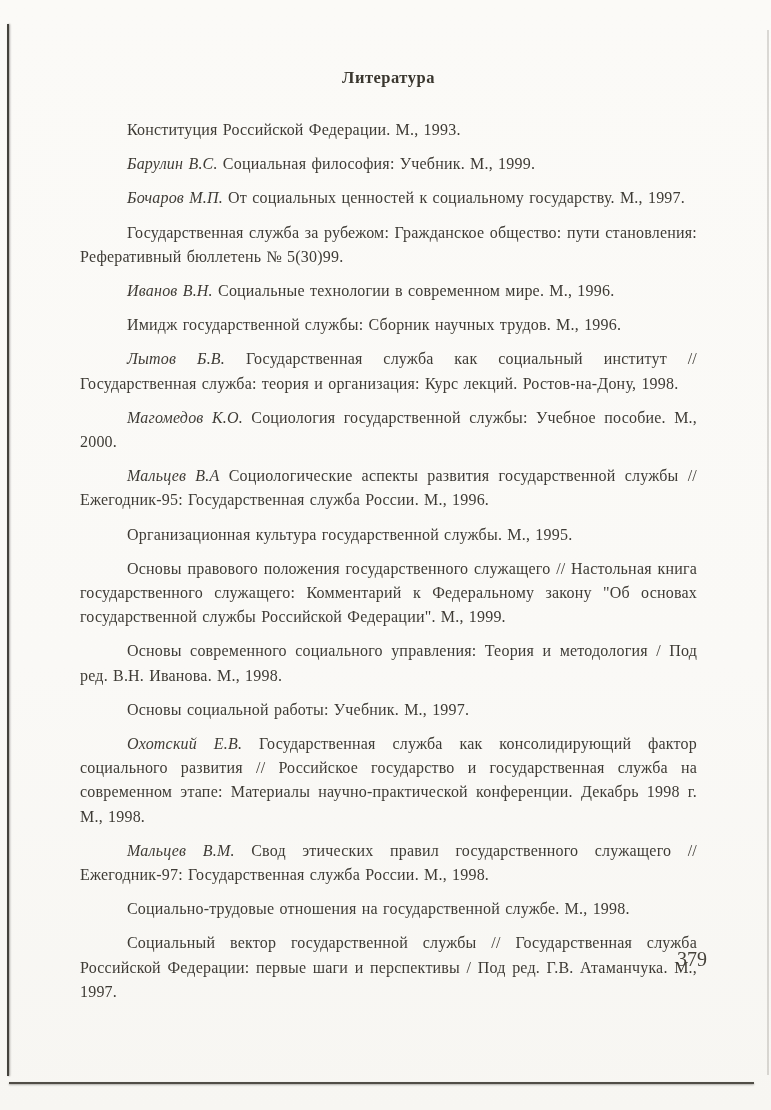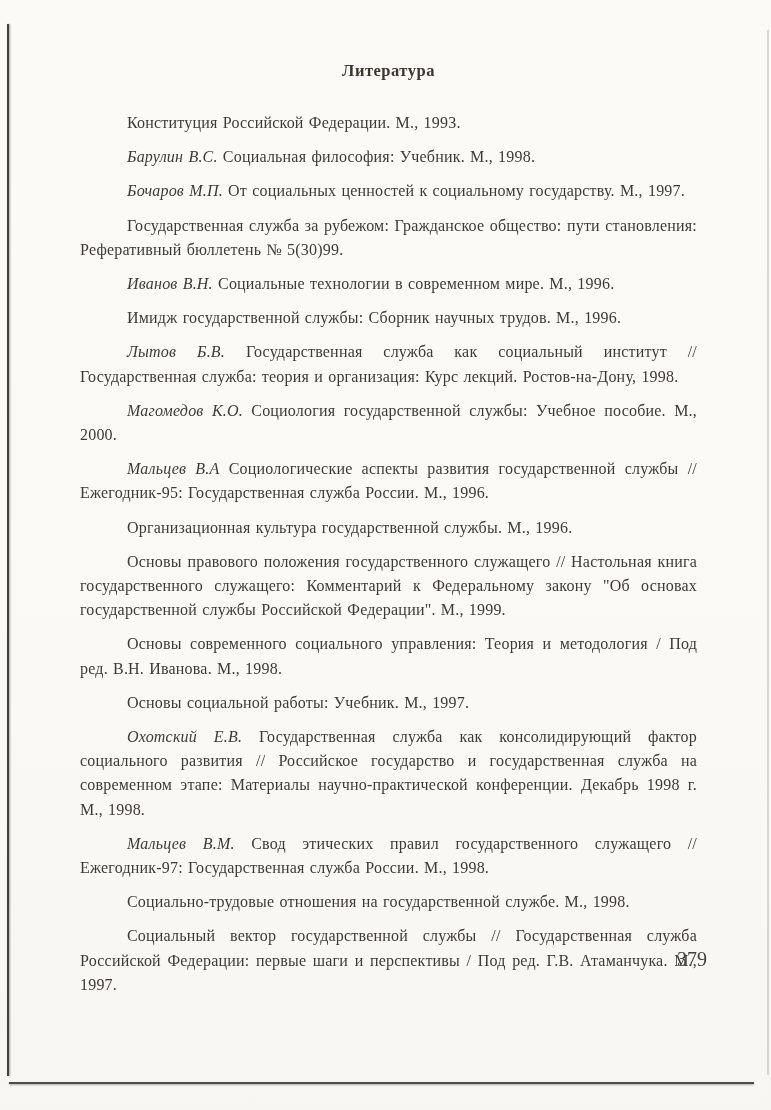--- a/index.html
+++ b/index.html
@@ -41,21 +41,21 @@
     right: 2px;
     top: 30px;
     width: 2px;
     height: 1045px;
     background: rgba(120,116,108,0.25);
   }
   .content {
     position: absolute;
     left: 70px;
     right: 64px;
-    top: 61px;
+    top: 68px;
   }
   .doc-title {
     text-align: center;
     font-weight: bold;
     font-size: 16.5px;
     letter-spacing: 0.5px;
     margin: 0 0 30px 0;
     color: #3a372f;
   }
   p.entry {
@@ -83,29 +83,29 @@
 
 <div class="scan-page">
   <div class="edge-left"></div>
   <div class="edge-bottom"></div>
   <div class="edge-right"></div>
 
   <div class="content">
     <h1 class="doc-title">Литература</h1>
 
     <p class="entry"><i class="author"></i><span>Конституция Российской Федерации. М., 1993.</span></p>
-    <p class="entry"><i class="author">Барулин В.С.</i><span> Социальная философия: Учебник. М., 1998.</span></p>
+    <p class="entry"><i class="author">Барулин В.С.</i><span> Социальная философия: Учебник. М., 1999.</span></p>
     <p class="entry"><i class="author">Бочаров М.П.</i><span> От социальных ценностей к социальному государству. М., 1997.</span></p>
     <p class="entry"><i class="author"></i><span>Государственная служба за рубежом: Гражданское общество: пути становления: Реферативный бюллетень № 5(30)99.</span></p>
     <p class="entry"><i class="author">Иванов В.Н.</i><span> Социальные технологии в современном мире. М., 1996.</span></p>
     <p class="entry"><i class="author"></i><span>Имидж государственной службы: Сборник научных трудов. М., 1996.</span></p>
     <p class="entry"><i class="author">Лытов Б.В.</i><span> Государственная служба как социальный институт // Государственная служба: теория и организация: Курс лекций. Ростов-на-Дону, 1998.</span></p>
     <p class="entry"><i class="author">Магомедов К.О.</i><span> Социология государственной службы: Учебное пособие. М., 2000.</span></p>
     <p class="entry"><i class="author">Мальцев В.А</i><span> Социологические аспекты развития государственной службы // Ежегодник-95: Государственная служба России. М., 1996.</span></p>
-    <p class="entry"><i class="author"></i><span>Организационная культура государственной службы. М., 1996.</span></p>
+    <p class="entry"><i class="author"></i><span>Организационная культура государственной службы. М., 1995.</span></p>
     <p class="entry"><i class="author"></i><span>Основы правового положения государственного служащего // Настольная книга государственного служащего: Комментарий к Федеральному закону "Об основах государственной службы Российской Федерации". М., 1999.</span></p>
     <p class="entry"><i class="author"></i><span>Основы современного социального управления: Теория и методология / Под ред. В.Н. Иванова. М., 1998.</span></p>
     <p class="entry"><i class="author"></i><span>Основы социальной работы: Учебник. М., 1997.</span></p>
     <p class="entry"><i class="author">Охотский Е.В.</i><span> Государственная служба как консолидирующий фактор социального развития // Российское государство и государственная служба на современном этапе: Материалы научно-практической конференции. Декабрь 1998 г. М., 1998.</span></p>
     <p class="entry"><i class="author">Мальцев В.М.</i><span> Свод этических правил государственного служащего // Ежегодник-97: Государственная служба России. М., 1998.</span></p>
     <p class="entry"><i class="author"></i><span>Социально-трудовые отношения на государственной службе. М., 1998.</span></p>
     <p class="entry"><i class="author"></i><span>Социальный вектор государственной службы // Государственная служба Российской Федерации: первые шаги и перспективы / Под ред. Г.В. Атаманчука. М., 1997.</span></p>
   </div>
 
   <div class="page-number">379</div>

